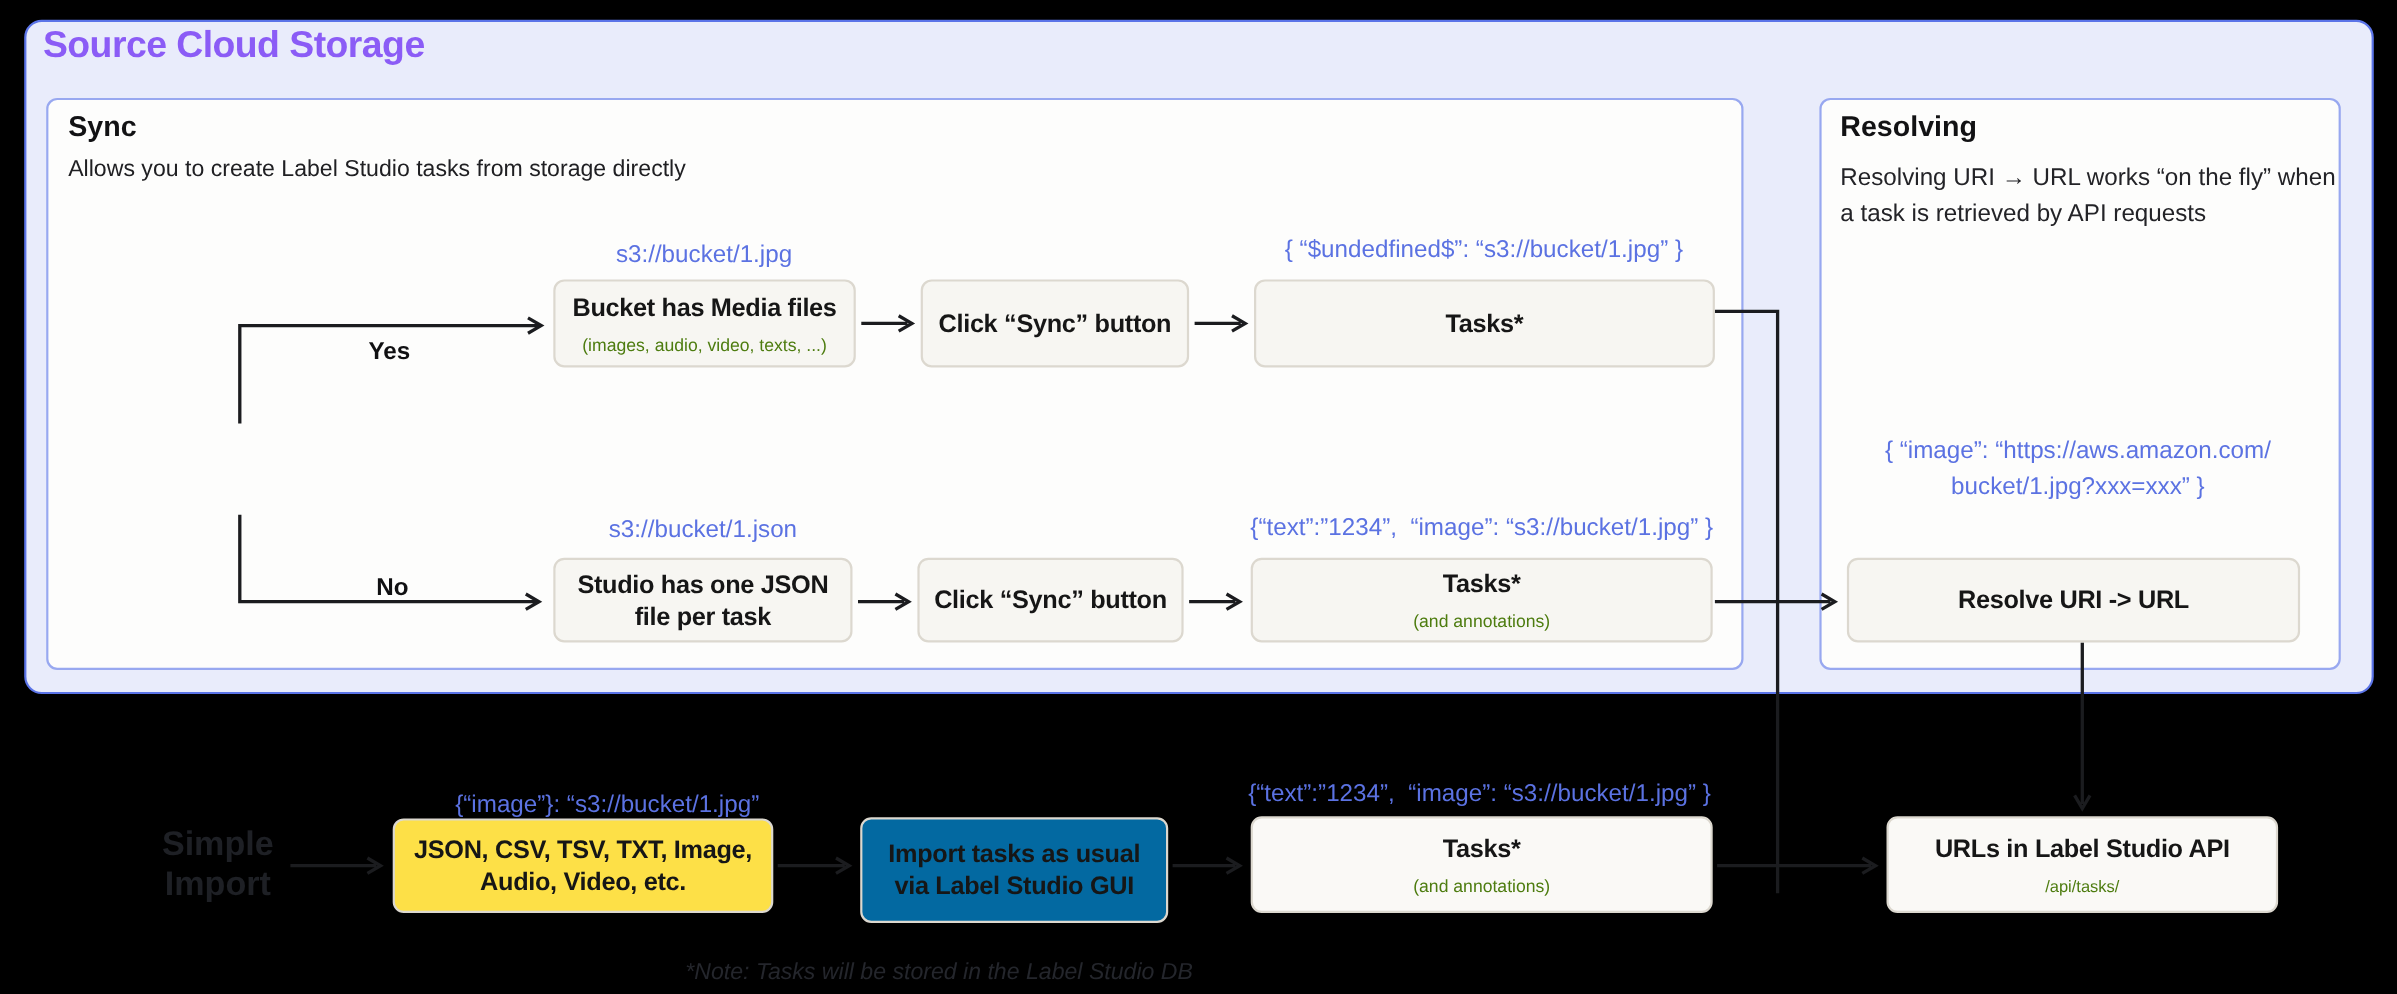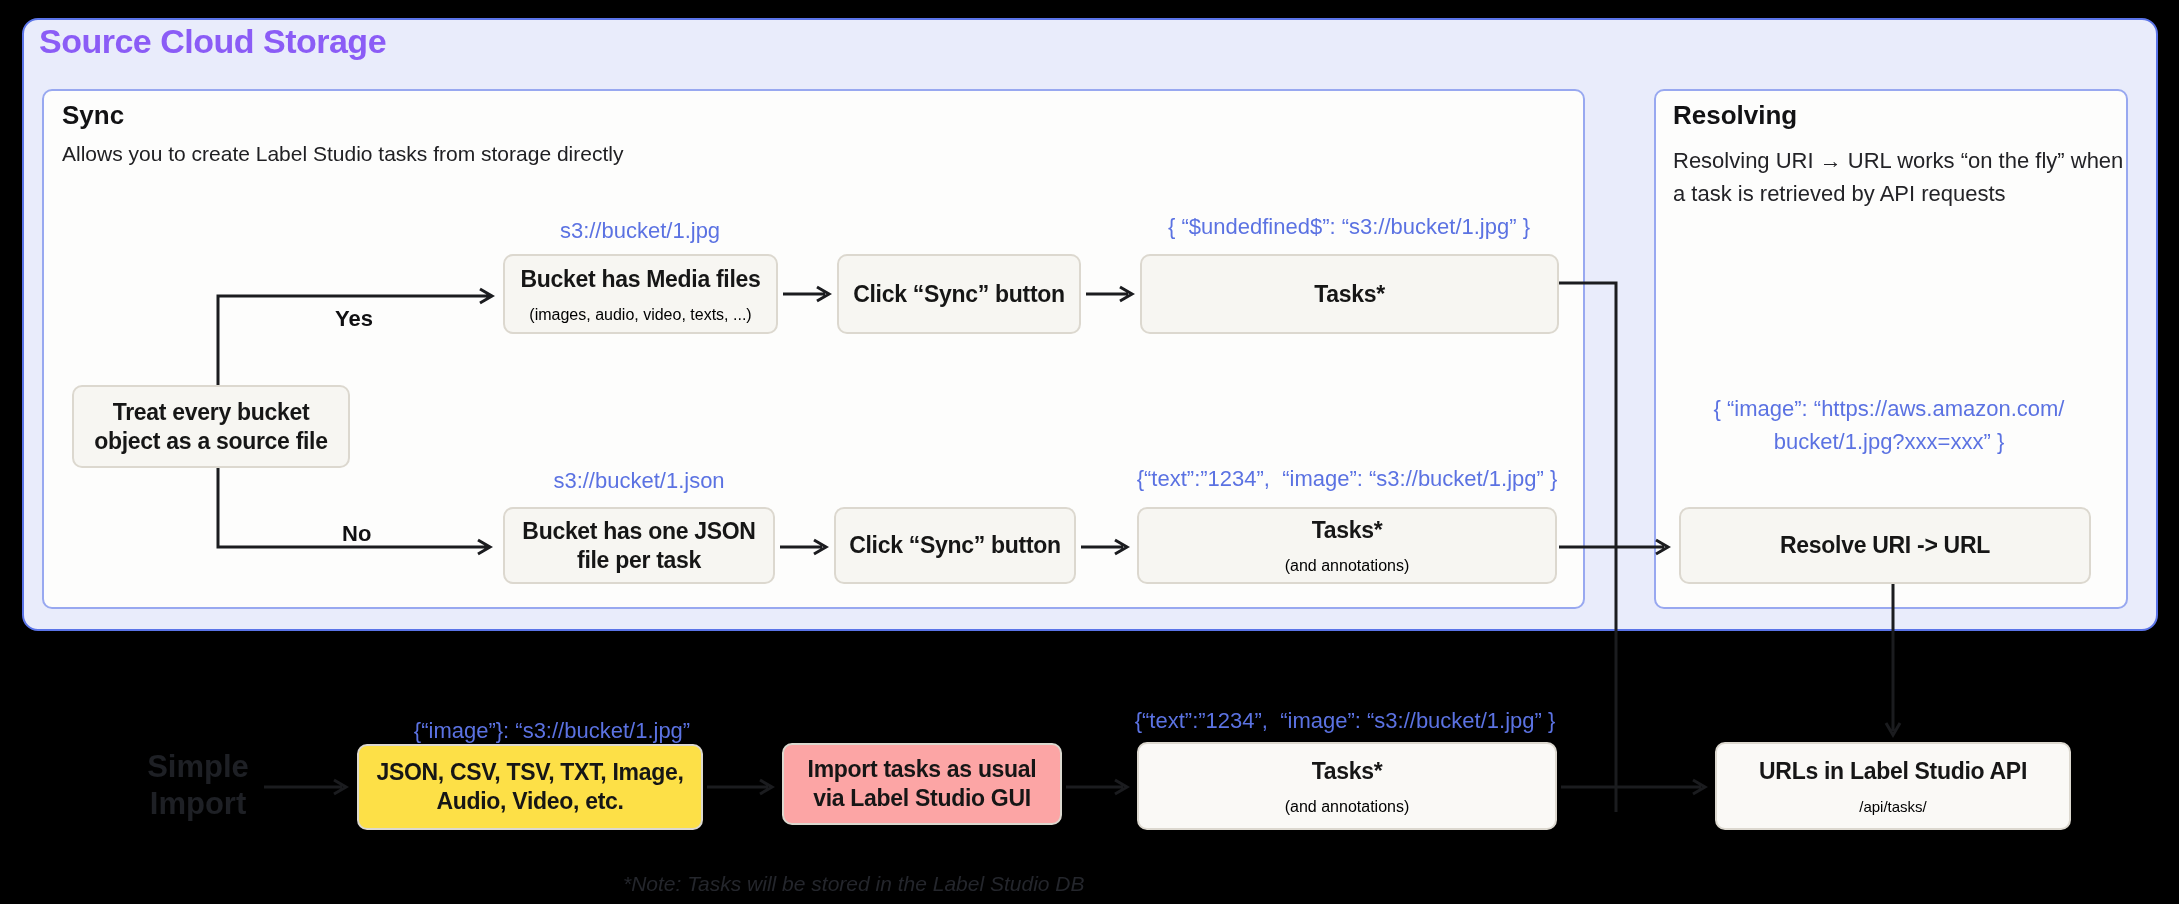--- a/index.html
+++ b/index.html
@@ -11,21 +11,21 @@
   .page-title{left:39px;top:22px;font-size:34px;font-weight:bold;color:#8b5cf6;letter-spacing:-0.5px;}
   .subpanel{background:#fdfdfc;border:2px solid #98a8f0;border-radius:10px;}
   .sync-panel{left:42px;top:89px;width:1539px;height:516px;}
   .resolving-panel{left:1654px;top:89px;width:470px;height:516px;}
   .panel-heading{font-size:26px;font-weight:bold;color:#121214;}
   .panel-sub{font-size:21px;color:#202023;}
   .node{position:absolute;background:#f7f6f2;border:2px solid #dcd8cf;border-radius:10px;
         display:flex;flex-direction:column;align-items:center;justify-content:center;
         text-align:center;box-sizing:border-box;padding:2px 10px;}
   .node-title{font-size:23px;font-weight:bold;color:#161616;letter-spacing:-0.3px;line-height:29px;}
-  .node-sub{font-size:16px;color:#000000;margin-top:12px;}
+  .node-sub{font-size:16px;color:#4d7c0f;margin-top:12px;}
   .blue-label{position:absolute;font-size:22px;color:#5b72e2;white-space:pre;transform:translateX(-50%);}
   .branch-label{position:absolute;font-size:22px;font-weight:bold;color:#101012;}
   .desc{font-size:22px;line-height:33px;color:#232327;}
   .res-json{position:absolute;left:0;width:100%;text-align:center;font-size:22px;line-height:33px;color:#5b72e2;}
   .dark-note{font-style:italic;font-size:21px;color:#24262c;margin-left:46px;}
   .simple-import{font-size:31px;line-height:37px;font-weight:bold;color:#1e2025;text-align:center;}
   svg.connectors{position:absolute;left:0;top:0;pointer-events:none;}
   svg.connectors path{stroke:#1b1c1f;stroke-width:3;fill:none;}
 </style>
 </head>
@@ -57,42 +57,39 @@
     <path d="M780 547 H822 M814 540 L826 547 L814 554"></path>
     <path d="M1081 547 H1123 M1115 540 L1127 547 L1115 554"></path>
     <path d="M1559 547 H1664 M1656 540 L1668 547 L1656 554"></path>
     <path d="M1893 584 V731 M1886 723 L1893 735 L1900 723"></path>
     <path d="M264 787 H342 M334 780 L346 787 L334 794"></path>
     <path d="M707 787 H768 M760 780 L772 787 L760 794"></path>
     <path d="M1066 787 H1123 M1115 780 L1127 787 L1115 794"></path>
     <path d="M1561 787 H1701 M1693 780 L1705 787 L1693 794"></path>
   </svg>
 
-  <div class="node" style="left:72px;top:385px;width:278px;height:83px;">
-    <div class="node-title" style="white-space:normal;width:240px;">Treat every bucket object as a source file</div>
-  </div>
   <div class="branch-label" style="left:335px;top:306px;">Yes</div>
   <div class="branch-label" style="left:342px;top:521px;">No</div>
 
   <div class="blue-label" style="left:640px;top:218px;">s3://bucket/1.jpg</div>
   <div class="node" style="left:503px;top:254px;width:275px;height:80px;">
     <div class="node-title" style="white-space:nowrap;">Bucket has Media files</div>
     <div class="node-sub">(images, audio, video, texts, ...)</div>
   </div>
   <div class="node" style="left:837px;top:254px;width:244px;height:80px;">
     <div class="node-title" style="white-space:nowrap;">Click “Sync” button</div>
   </div>
   <div class="blue-label" style="left:1349px;top:214px;">{ “$undedfined$”: “s3://bucket/1.jpg” }</div>
   <div class="node" style="left:1140px;top:254px;width:419px;height:80px;">
     <div class="node-title">Tasks*</div>
   </div>
 
   <div class="blue-label" style="left:639px;top:468px;">s3://bucket/1.json</div>
   <div class="node" style="left:503px;top:507px;width:272px;height:77px;">
-    <div class="node-title" style="white-space:normal;width:240px;">Bucket has one JSON file per task</div>
+    <div class="node-title" style="white-space:normal;width:240px;">Studio has one JSON file per task</div>
   </div>
   <div class="node" style="left:834px;top:507px;width:242px;height:77px;">
     <div class="node-title" style="white-space:nowrap;">Click “Sync” button</div>
   </div>
   <div class="blue-label" style="left:1347px;top:466px;">{“text”:”1234”,  “image”: “s3://bucket/1.jpg” }</div>
   <div class="node" style="left:1137px;top:507px;width:420px;height:77px;">
     <div class="node-title">Tasks*</div>
     <div class="node-sub">(and annotations)</div>
   </div>
 
@@ -100,21 +97,21 @@
     <div class="node-title">Resolve URI -&gt; URL</div>
   </div>
 
   <div class="abs simple-import" style="left:138px;top:748px;width:120px;">Simple Import</div>
 
   <div class="blue-label" style="left:552px;top:718px;">{“image”}: “s3://bucket/1.jpg”</div>
   <div class="node" style="left:357px;top:744px;width:346px;height:86px;background:#fde047;">
     <div class="node-title" style="white-space:normal;width:322px;">JSON, CSV, TSV, TXT, Image, Audio, Video, etc.</div>
   </div>
 
-  <div class="node" style="left:782px;top:743px;width:280px;height:82px;background:#fca5a5;">
+  <div class="node" style="left:782px;top:743px;width:280px;height:96px;background:#0369a1;">
     <div class="node-title" style="white-space:normal;width:256px;">Import tasks as usual via Label Studio GUI</div>
   </div>
 
   <div class="blue-label" style="left:1345px;top:708px;">{“text”:”1234”,  “image”: “s3://bucket/1.jpg” }</div>
   <div class="node" style="left:1137px;top:742px;width:420px;height:88px;background:#faf9f6;">
     <div class="node-title">Tasks*</div>
     <div class="node-sub">(and annotations)</div>
   </div>
 
   <div class="node" style="left:1715px;top:742px;width:356px;height:88px;background:#faf9f6;">

